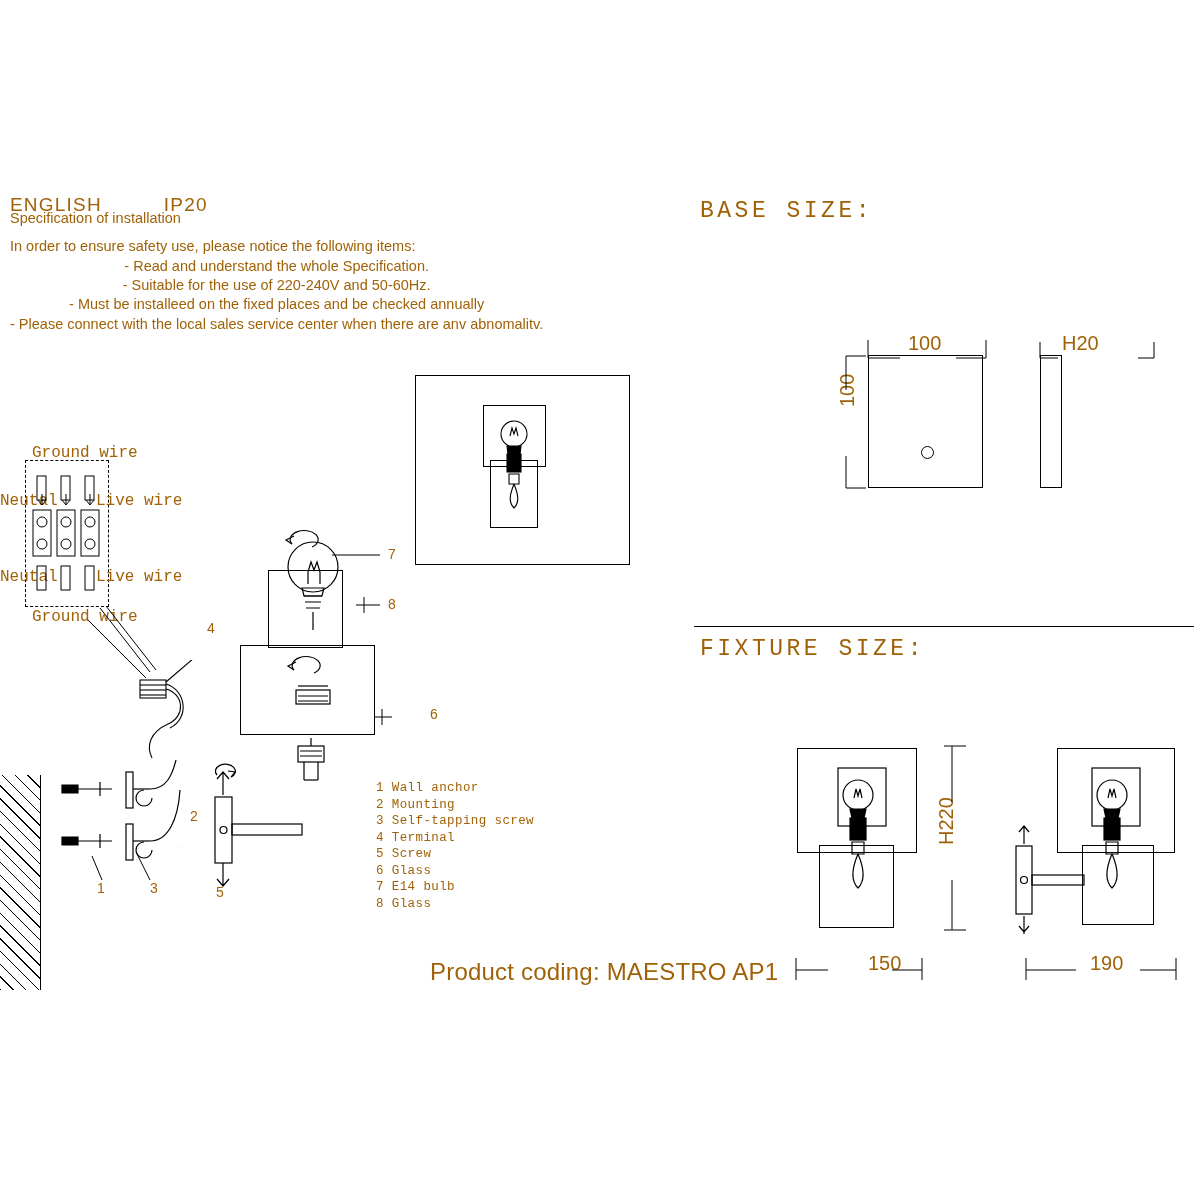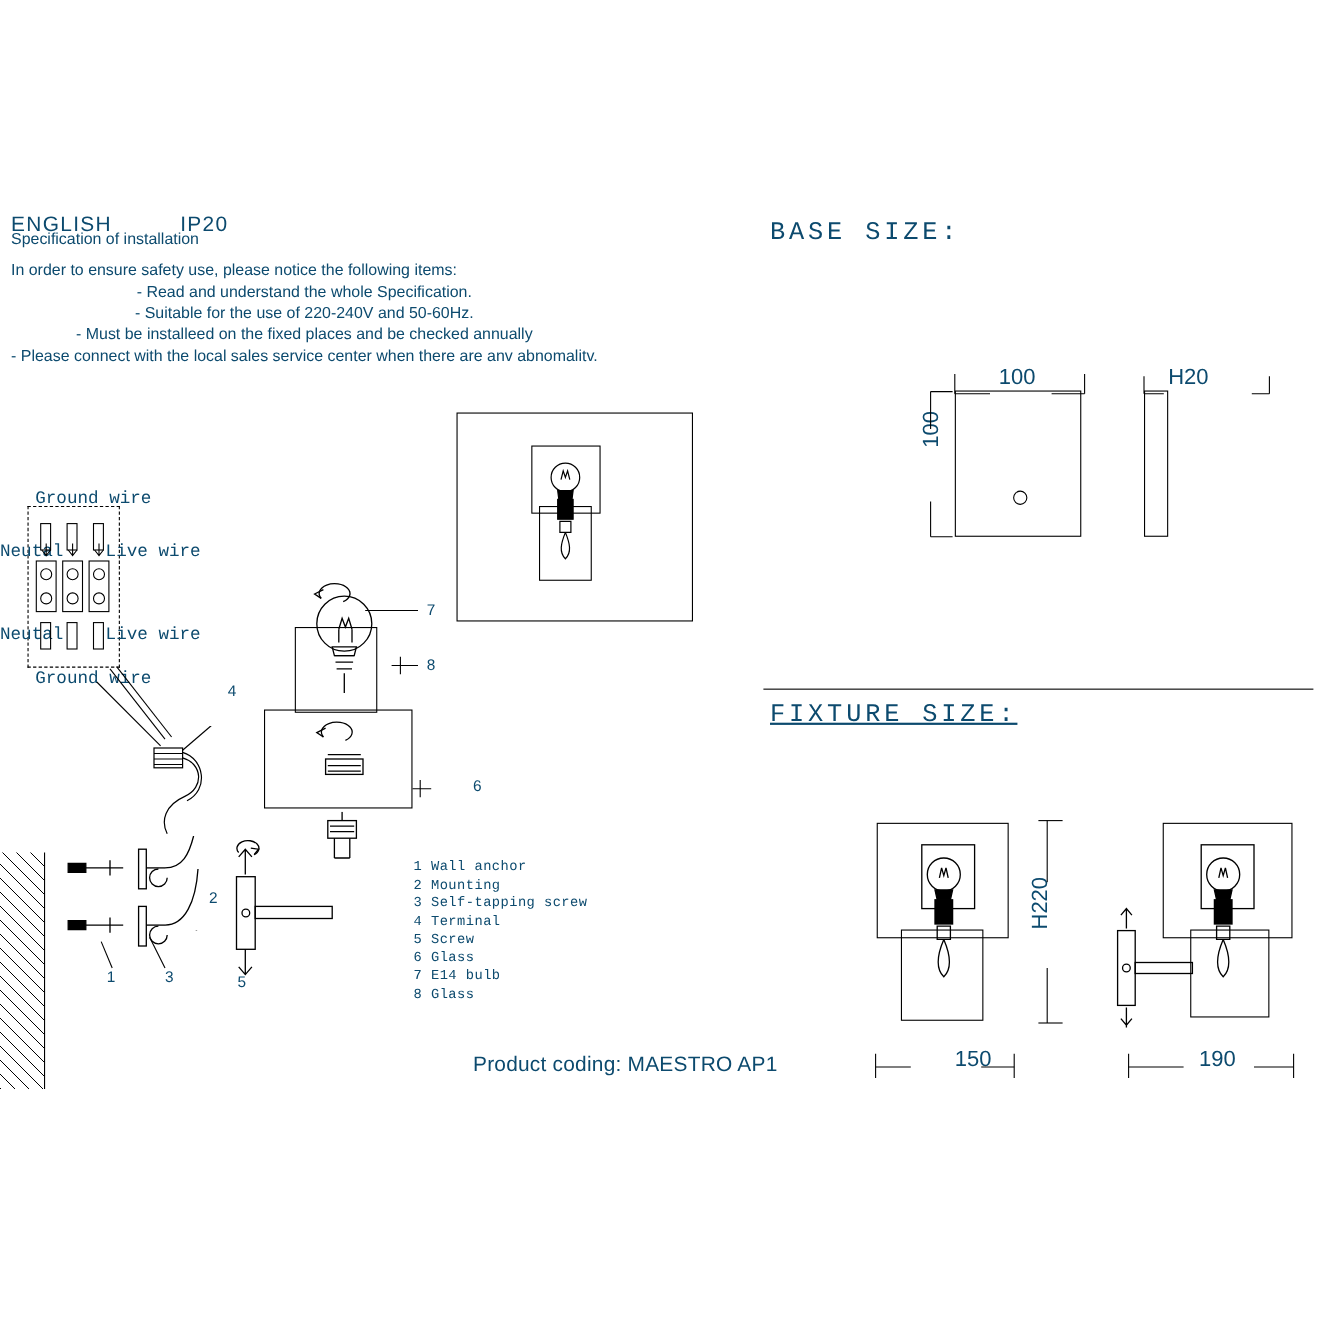--- a/index.html
+++ b/index.html
@@ -7,21 +7,21 @@
     padding: 0;
     background: #ffffff;
   }
   #sheet {
     position: relative;
     width: 1200px;
     height: 1200px;
     background: #ffffff;
     overflow: hidden;
     font-family: "Liberation Sans", sans-serif;
-    color: #0c4a6e;
+    color: #a16207;
   }
   .abs { position: absolute; }
   .mono { font-family: "Liberation Mono", monospace; }
   .sans { font-family: "Liberation Sans", sans-serif; }
 
   
   #spec-head {
     left: 10px; top: 194px;
     font-size: 19px;
     letter-spacing: 1.2px;
@@ -76,21 +76,21 @@
     font-size: 12.5px;
     line-height: 16.5px;
     letter-spacing: 0.4px;
   }
   .wirelegend {
     font-family: "Liberation Mono", monospace;
     font-size: 12.5px;
     line-height: 16.5px;
   }
   #product-code {
-    font-size: 19px;
+    font-size: 24px;
     left: 430px; top: 958px;
     letter-spacing: .2px;
   }
   .lbl-num { font-family: "Liberation Sans", sans-serif; font-size: 14px; }
   svg { display:block; }
 </style>
 </head>
 <body>
 
 <div id="sheet">
@@ -328,21 +328,21 @@
     <g stroke="#000" stroke-width="1" fill="none">
       <line x1="10" y1="28" x2="10" y2="12"></line>
       <line x1="124" y1="28" x2="124" y2="12"></line>
       <line x1="10" y1="28" x2="28" y2="28"></line>
       <line x1="108" y1="28" x2="124" y2="28"></line>
     </g>
   </svg>
 
   <div class="abs hline" style="left:694px; top:626px; width:500px;"></div>
 
-  <div class="abs sect-title" style="left:700px; top:636px;text-decoration:underline;">FIXTURE SIZE:</div>
+  <div class="abs sect-title" style="left:700px; top:636px;">FIXTURE SIZE:</div>
 
   <div class="abs rect" style="left:797px; top:748px; width:120px; height:105px;"></div>
   <div class="abs rect" style="left:819px; top:845px; width:75px; height:83px;"></div>
   <svg class="abs" style="left:810px; top:760px;" width="110" height="180">
     <g stroke="#000" stroke-width="1.2" fill="none">
       <rect x="28" y="8" width="48" height="58"></rect>
       <circle cx="48" cy="35" r="15"></circle>
       <path d="M44 38 l2 -9 l2 7 l2 -7 l2 9"></path>
       <path d="M40 49 l16 0 l-2 9 l-12 0 z" fill="#000"></path>
       <rect x="40" y="58" width="16" height="22" fill="#000"></rect>

